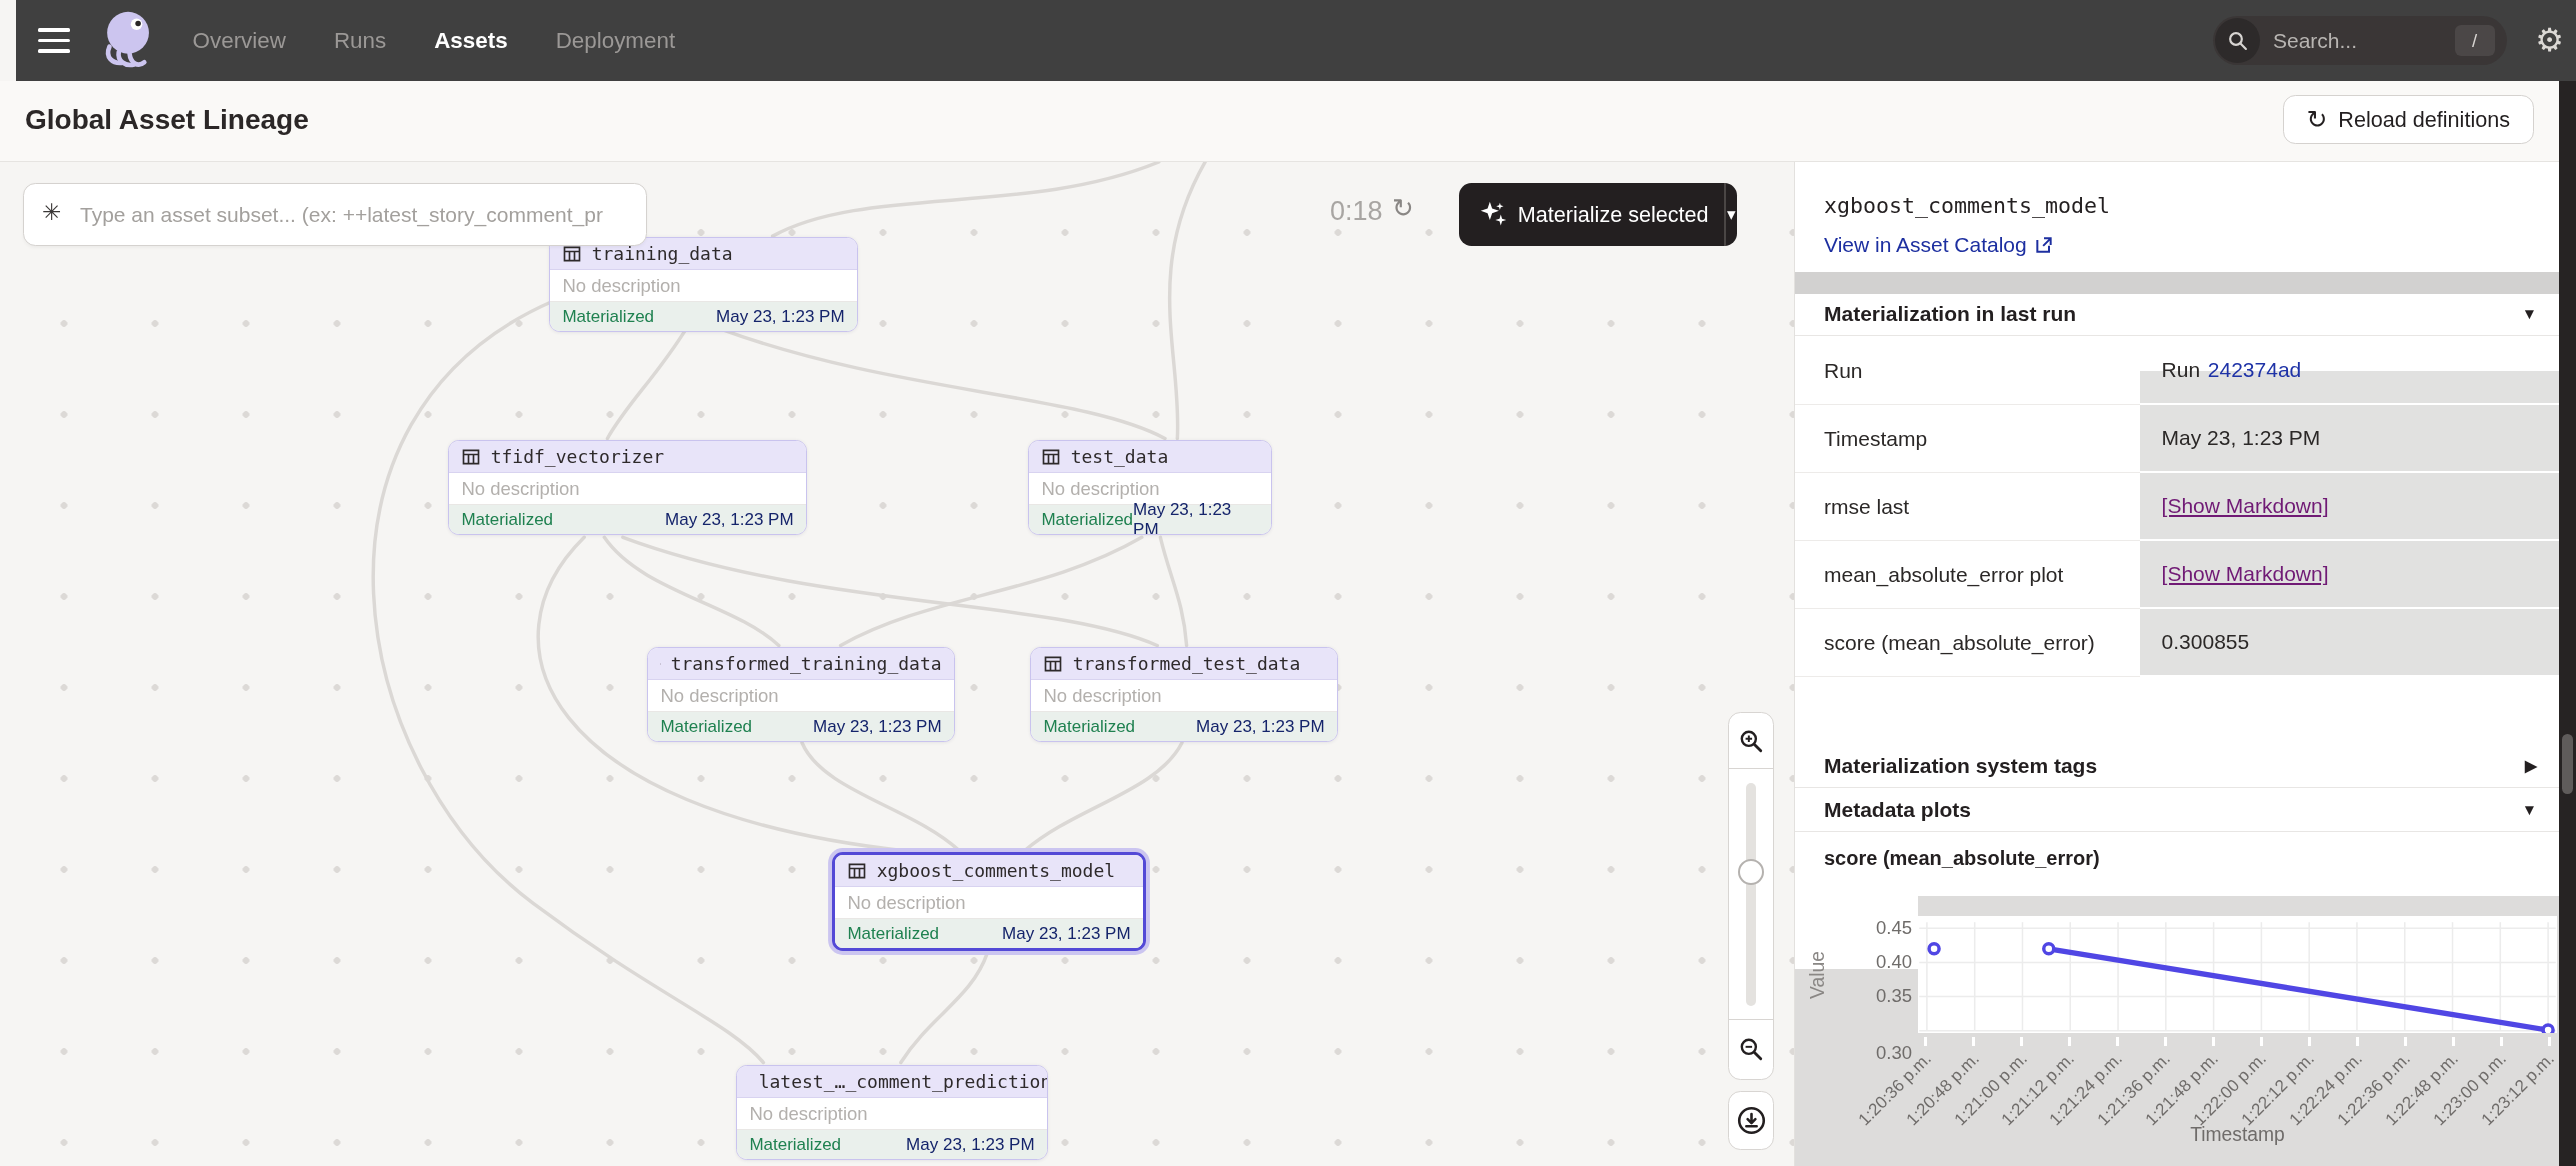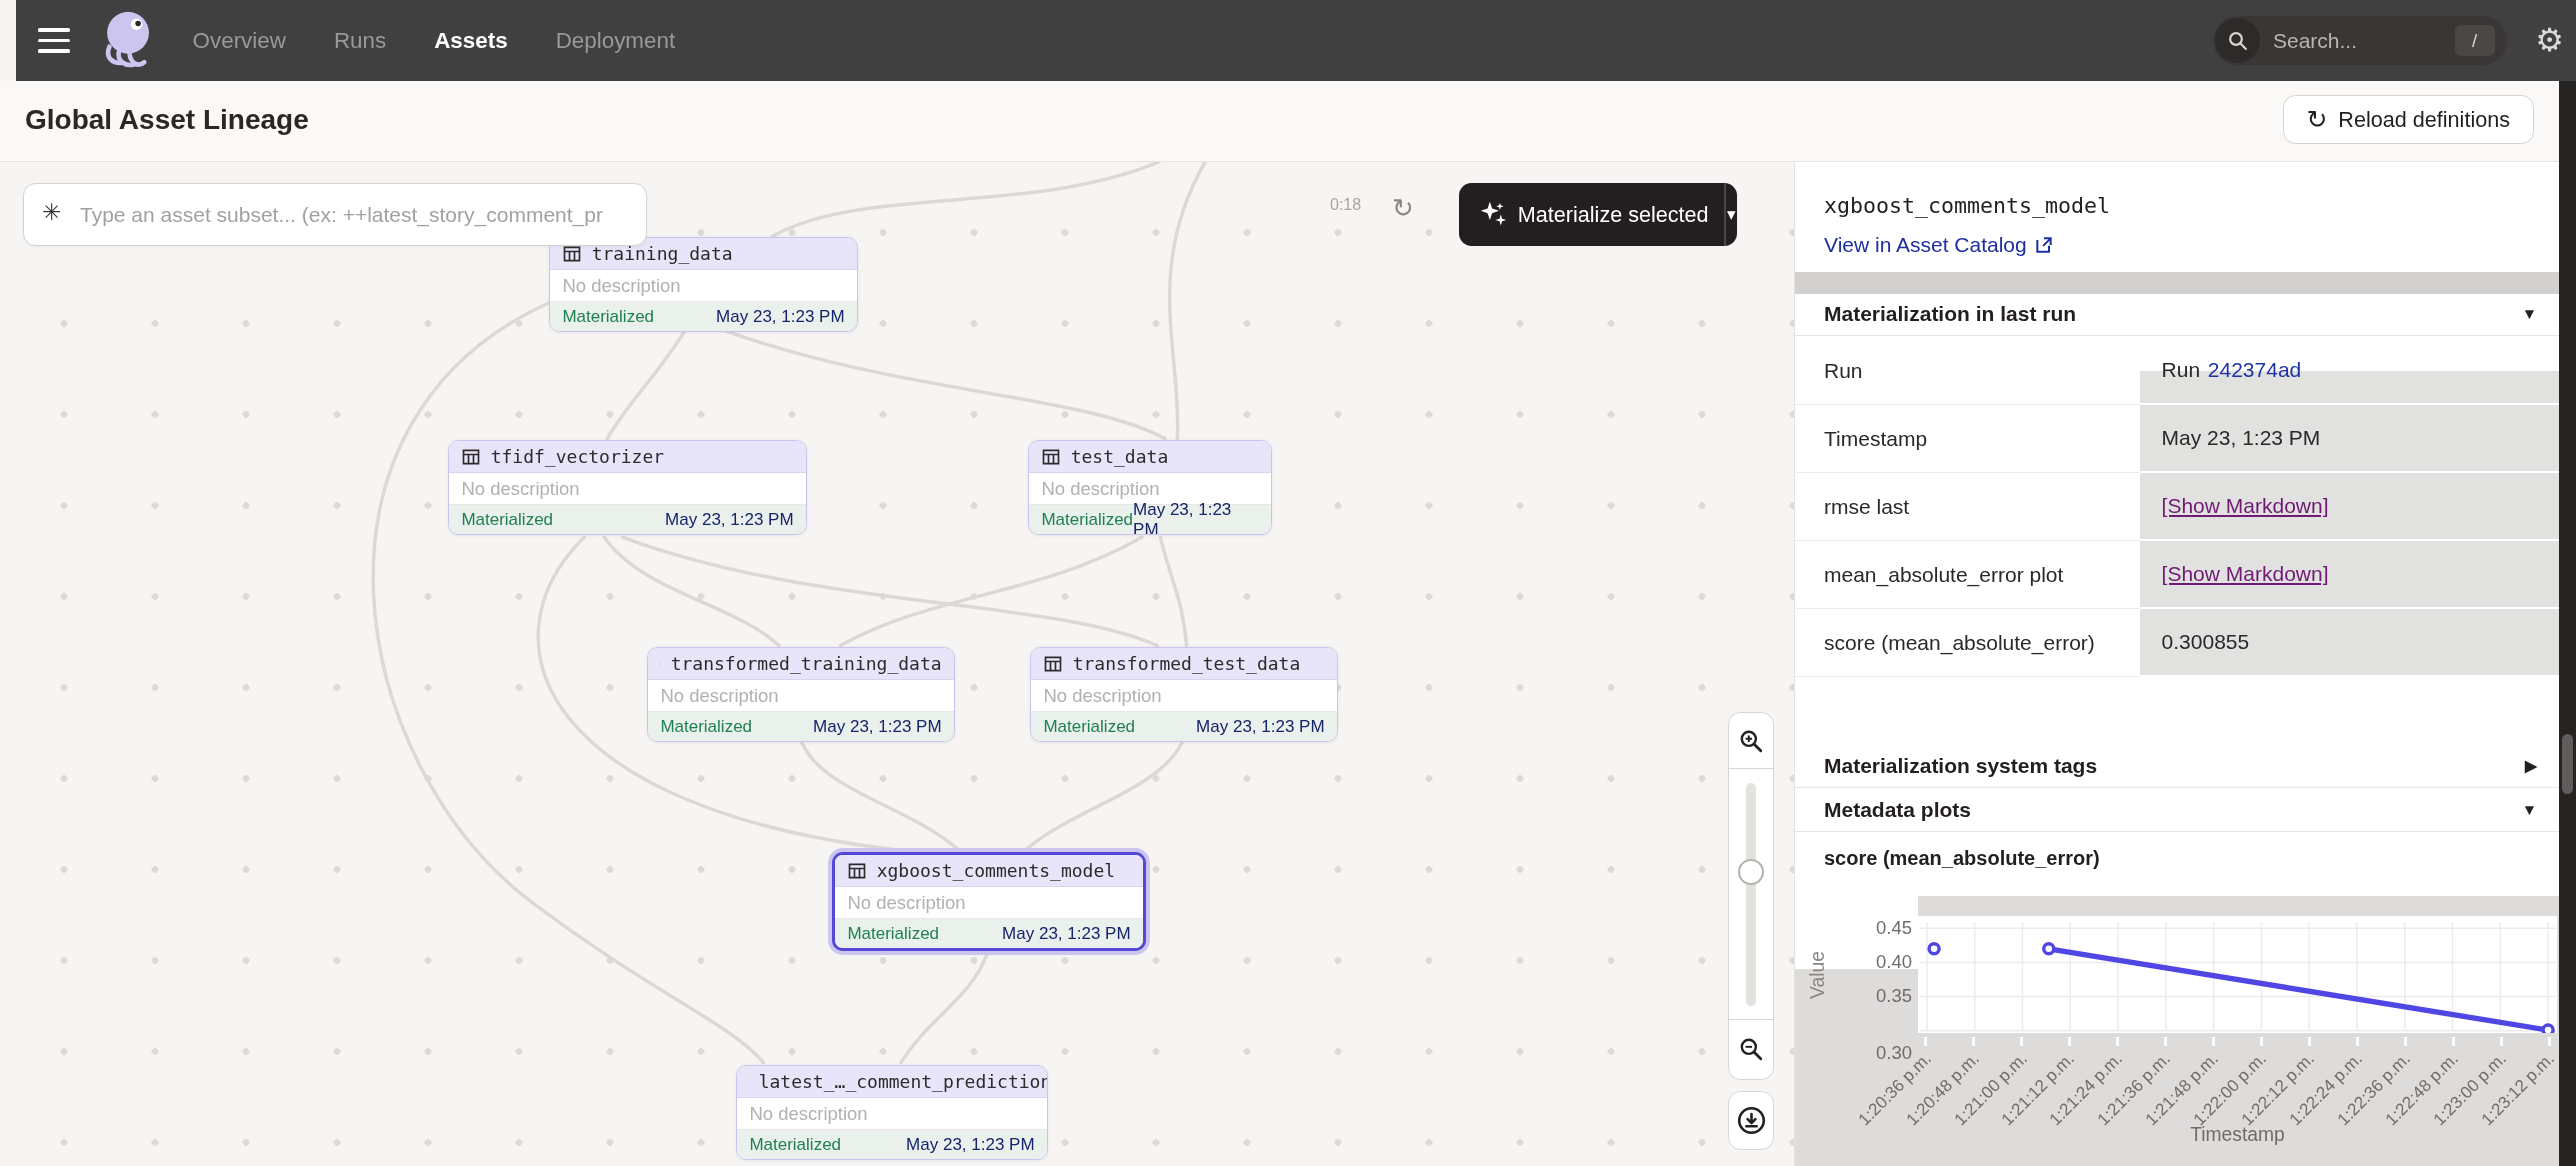--- a/index.html
+++ b/index.html
@@ -32,21 +32,21 @@
   .graph { position:absolute; left:0; top:162px; width:1794px; height:1004px;
     background-color:#f6f5f3;
     background-image:radial-gradient(#dcd9d6 3.1px, transparent 3.5px);
     background-size:91px 91px; background-position:18.5px 25px; }
   .edges { position:absolute; left:0; top:162px; z-index:1; }
 
   
   .filter-input { position:absolute; left:23px; top:183px; width:624px; height:63px; border:1.5px solid #d5d2cf; border-radius:12.4px; background:#fff; font-size:21px; color:#3a3736; padding-left:56px; outline:none; z-index:6; box-shadow:0 1.5px 3.1px rgba(0,0,0,0.04); font-family:"Liberation Sans",sans-serif; }
   .filter-input::placeholder { color:#a3a09d; }
   .filter-ico { position:absolute; left:42px; top:199px; font-size:23px; color:#3a3736; z-index:7; }
-  .timer { position:absolute; left:1330px; top:196px; font-size:16px; color:#a8a5a2; z-index:6; }
+  .timer { position:absolute; left:1330px; top:196px; font-size:27px; color:#a8a5a2; z-index:6; }
   .refresh-ico { position:absolute; left:1392px; top:193px; font-size:26px; color:#8a8785; z-index:6; cursor:pointer; }
   .mat-btn { position:absolute; left:1459px; top:183px; width:278px; height:63px; background:#231f20; border-radius:12.4px; display:flex; align-items:center; color:#fff; z-index:6; cursor:pointer; }
   .mat-btn .spark { margin-left:18.5px; width:31px; height:31px; }
   .mat-btn .lbl { margin-left:9.3px; font-size:21.6px; }
   .mat-btn .div { margin-left:15.5px; width:1.5px; height:63px; background:#4a4645; }
   .mat-btn .caret { flex:1; text-align:center; font-size:17px; color:#fff; }
 
   
   .node { position:absolute; background:#fff; border:1.5px solid #c9c3ee; border-radius:10.8px; overflow:hidden; z-index:3; box-shadow:0 0.8px 3.1px rgba(40,35,80,0.08); cursor:pointer; }
   .node.sel { border:3.9px solid #5349d6; box-shadow:0 0 0 3.9px #cbc5f0; }

